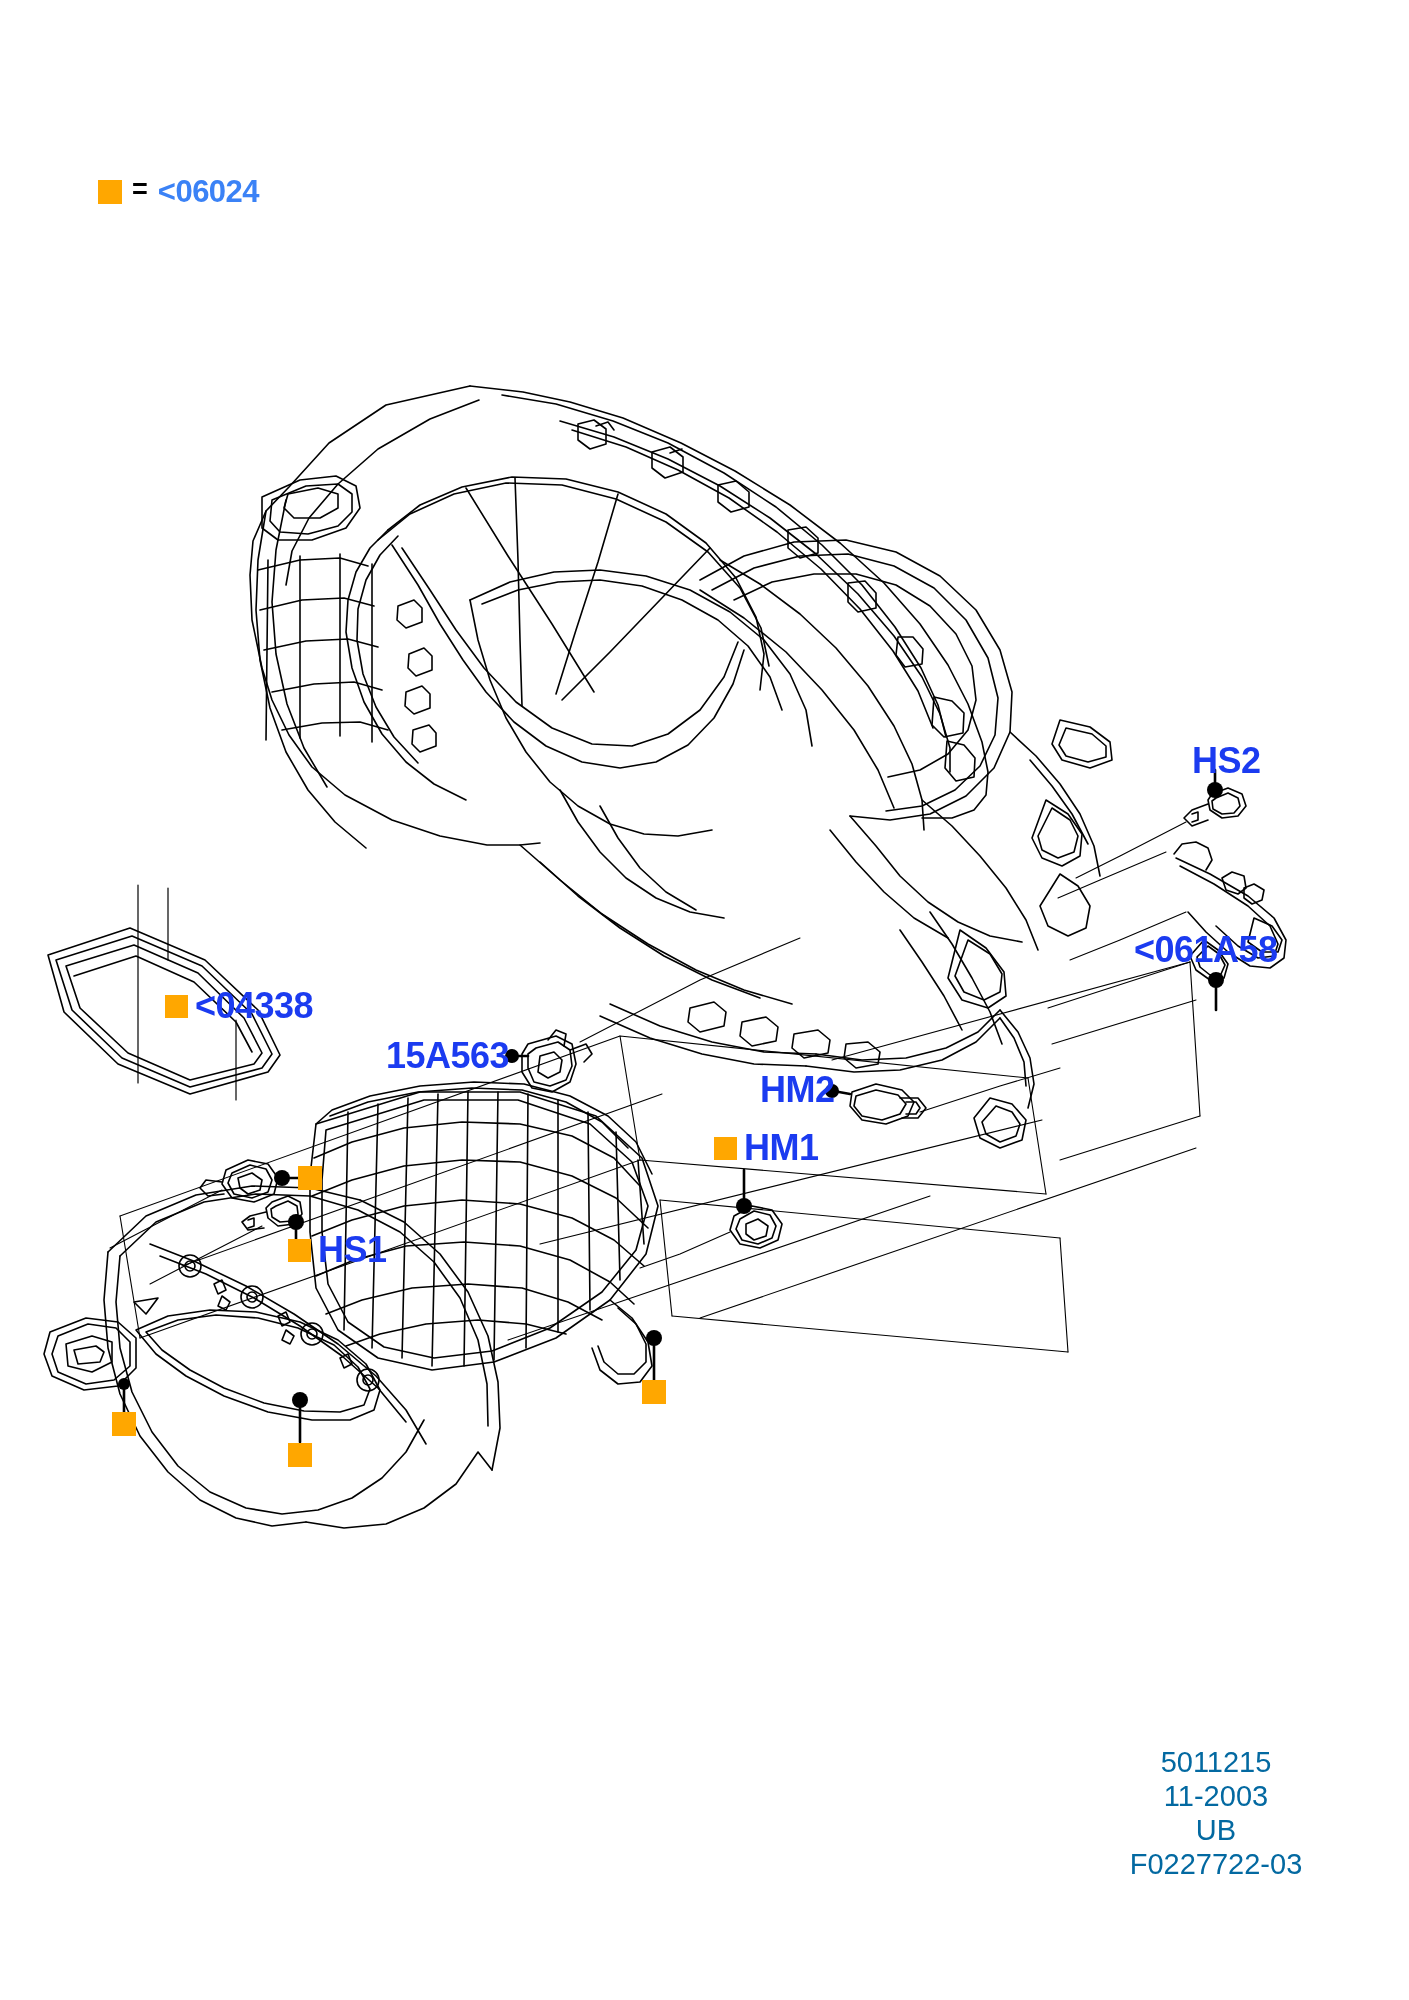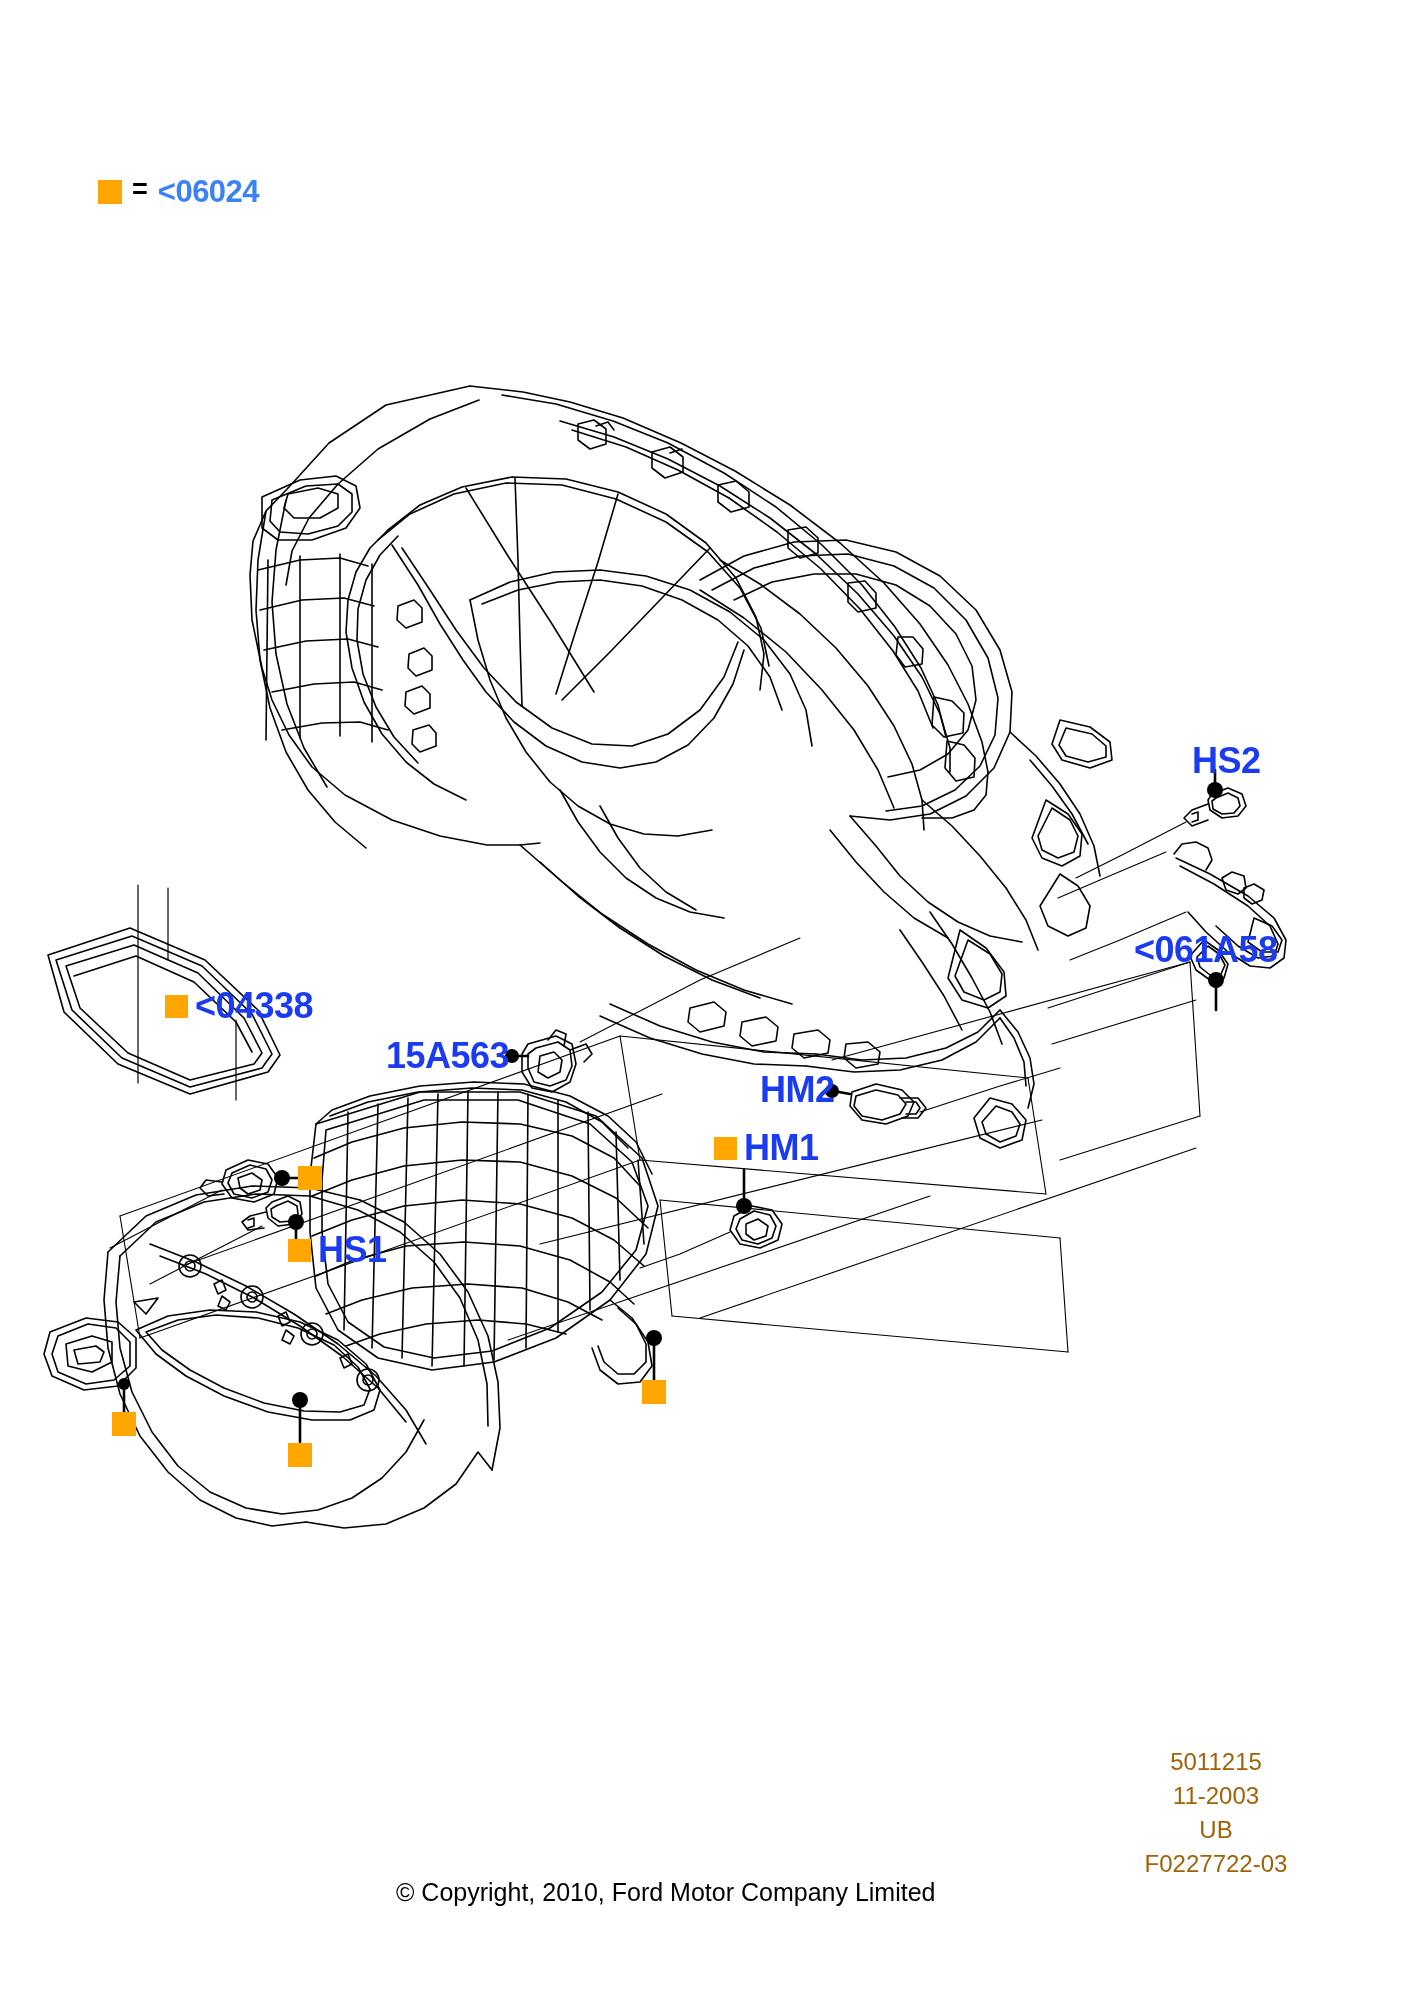--- a/index.html
+++ b/index.html
@@ -85,23 +85,23 @@
   }
   
   #footer-block {
     position: absolute;
     right: 78px;
     top: 1745px;
     text-align: center;
     width: 230px;
   }
   #footer-block div {
-    font-size: 24px;
+    font-size: 29px;
     line-height: 34px;
-    color: #a16207;
+    color: #0369a1;
   }
   #copyright {
     position: absolute;
     left: 396px;
     top: 1878px;
     font-size: 25px;
     color: #000000;
     white-space: nowrap;
   }
 </style>
@@ -512,15 +512,14 @@
   <div class="marker" style="left:288px; top:1443px;"></div>
   <div class="marker" style="left:642px; top:1380px;"></div>
 
   <div id="footer-block">
     <div>5011215</div>
     <div>11-2003</div>
     <div>UB</div>
     <div>F0227722-03</div>
   </div>
 
-  <div id="copyright">© Copyright, 2010, Ford Motor Company Limited</div>
 
 </div>
 
 </body></html>

